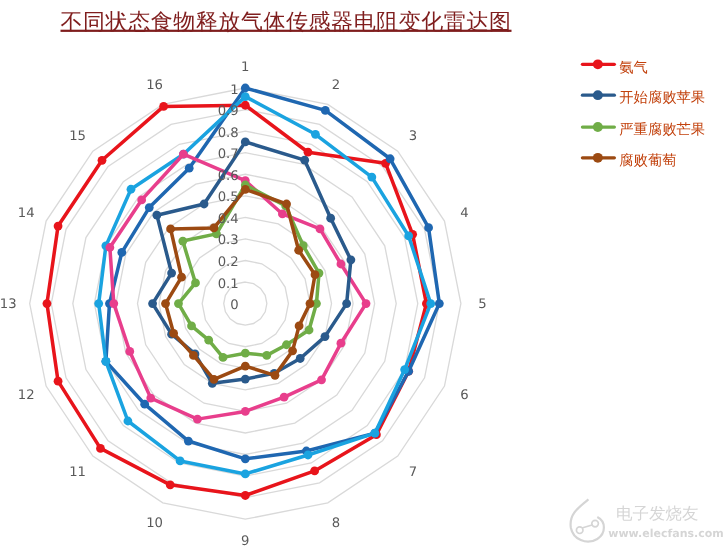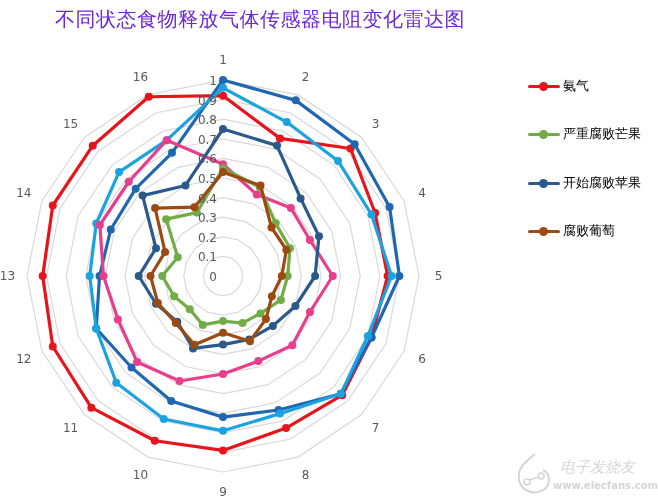--- a/index.html
+++ b/index.html
@@ -1,27 +1,27 @@
 <!DOCTYPE html>
 <html><head>
 <meta charset="utf-8">
 <style>
   html, body { margin: 0; padding: 0; background: #ffffff; }
   body { width: 658px; height: 502px; position: relative; overflow: hidden;
          font-family: "DejaVu Sans", sans-serif; }
   .title { position: absolute; left: 0; top: 6px; width: 520px; text-align: center;
-           font-size: 20px; color: #6d28d9; letter-spacing: 0.5px; }
+           font-size: 20px; color: #7f1d1d; letter-spacing: 0.5px; text-decoration: underline; }
   #radar { position: absolute; left: 0; top: 0; }
   .legend { position: absolute; left: 528px; top: 52px; }
-  .legend-item { display: flex; align-items: center; height: 28.3px; font-size: 13px; color: #000000; margin-top: 20px; }
+  .legend-item { display: flex; align-items: flex-start; height: 28.3px; font-size: 13px; color: #c2410c; }
   .legend-swatch { position: relative; width: 32px; height: 12px; margin-right: 3px; }
   .legend-line { position: absolute; left: 0; top: 5px; width: 32px; height: 3px; border-radius: 2px; }
   .legend-dot { position: absolute; left: 11px; top: 2px; width: 9px; height: 9px; border-radius: 50%; }
   .watermark { position: absolute; left: 515px; top: 450px; width: 140px; height: 48px; opacity: 0.35; }
-  .wm-text1 { position: absolute; left: 45px; top: 8px; font-size: 15px; color: #888; font-style: italic; }
+  .wm-text1 { position: absolute; left: 45px; top: 8px; font-size: 15px; color: #888; }
   .wm-text2 { position: absolute; left: 38px; top: 30px; font-size: 10px; color: #888; font-weight: bold; }
   .wm-icon { position: absolute; left: 0; top: 2px; }
 </style>
 </head>
 <body>
 
 <div class="title">不同状态食物释放气体传感器电阻变化雷达图</div>
 
 <svg id="radar" width="520" height="502" viewBox="0 0 520 502">
   <g id="grid">
@@ -207,31 +207,31 @@
 <div class="legend">
   <div class="legend-item">
     <span class="legend-swatch">
         <span class="legend-line" style="background: rgb(232, 20, 27);"></span>
         <span class="legend-dot" style="background: rgb(232, 20, 27);"></span>
       </span>
     <span>氨气</span>
   </div>
   <div class="legend-item">
     <span class="legend-swatch">
+        <span class="legend-line" style="background: rgb(42, 90, 140);"></span>
+        <span class="legend-dot" style="background: rgb(42, 90, 140);"></span>
+      </span>
+    <span>开始腐败苹果</span>
+  </div>
+  <div class="legend-item">
+    <span class="legend-swatch">
         <span class="legend-line" style="background: rgb(112, 173, 71);"></span>
         <span class="legend-dot" style="background: rgb(112, 173, 71);"></span>
       </span>
     <span>严重腐败芒果</span>
-  </div>
-  <div class="legend-item">
-    <span class="legend-swatch">
-        <span class="legend-line" style="background: rgb(42, 90, 140);"></span>
-        <span class="legend-dot" style="background: rgb(42, 90, 140);"></span>
-      </span>
-    <span>开始腐败苹果</span>
   </div>
   <div class="legend-item">
     <span class="legend-swatch">
         <span class="legend-line" style="background: rgb(156, 74, 18);"></span>
         <span class="legend-dot" style="background: rgb(156, 74, 18);"></span>
       </span>
     <span>腐败葡萄</span>
   </div>
 </div>
 

